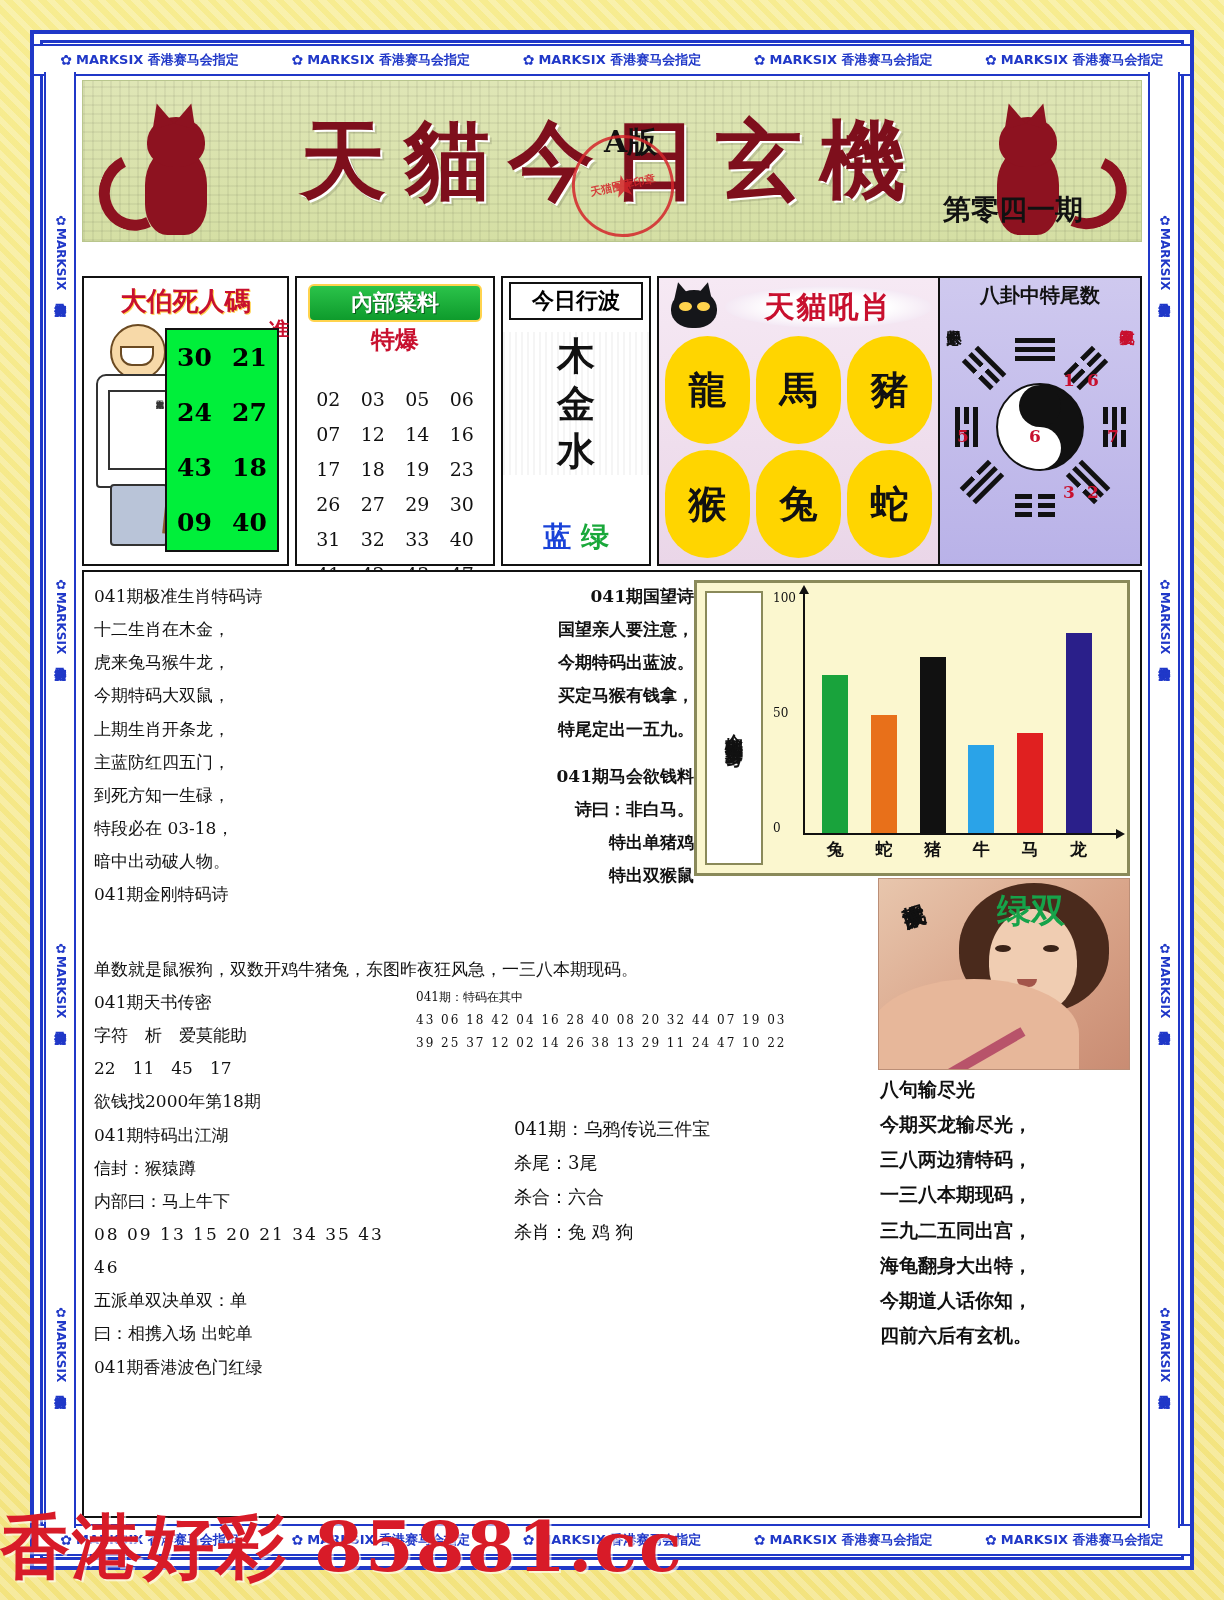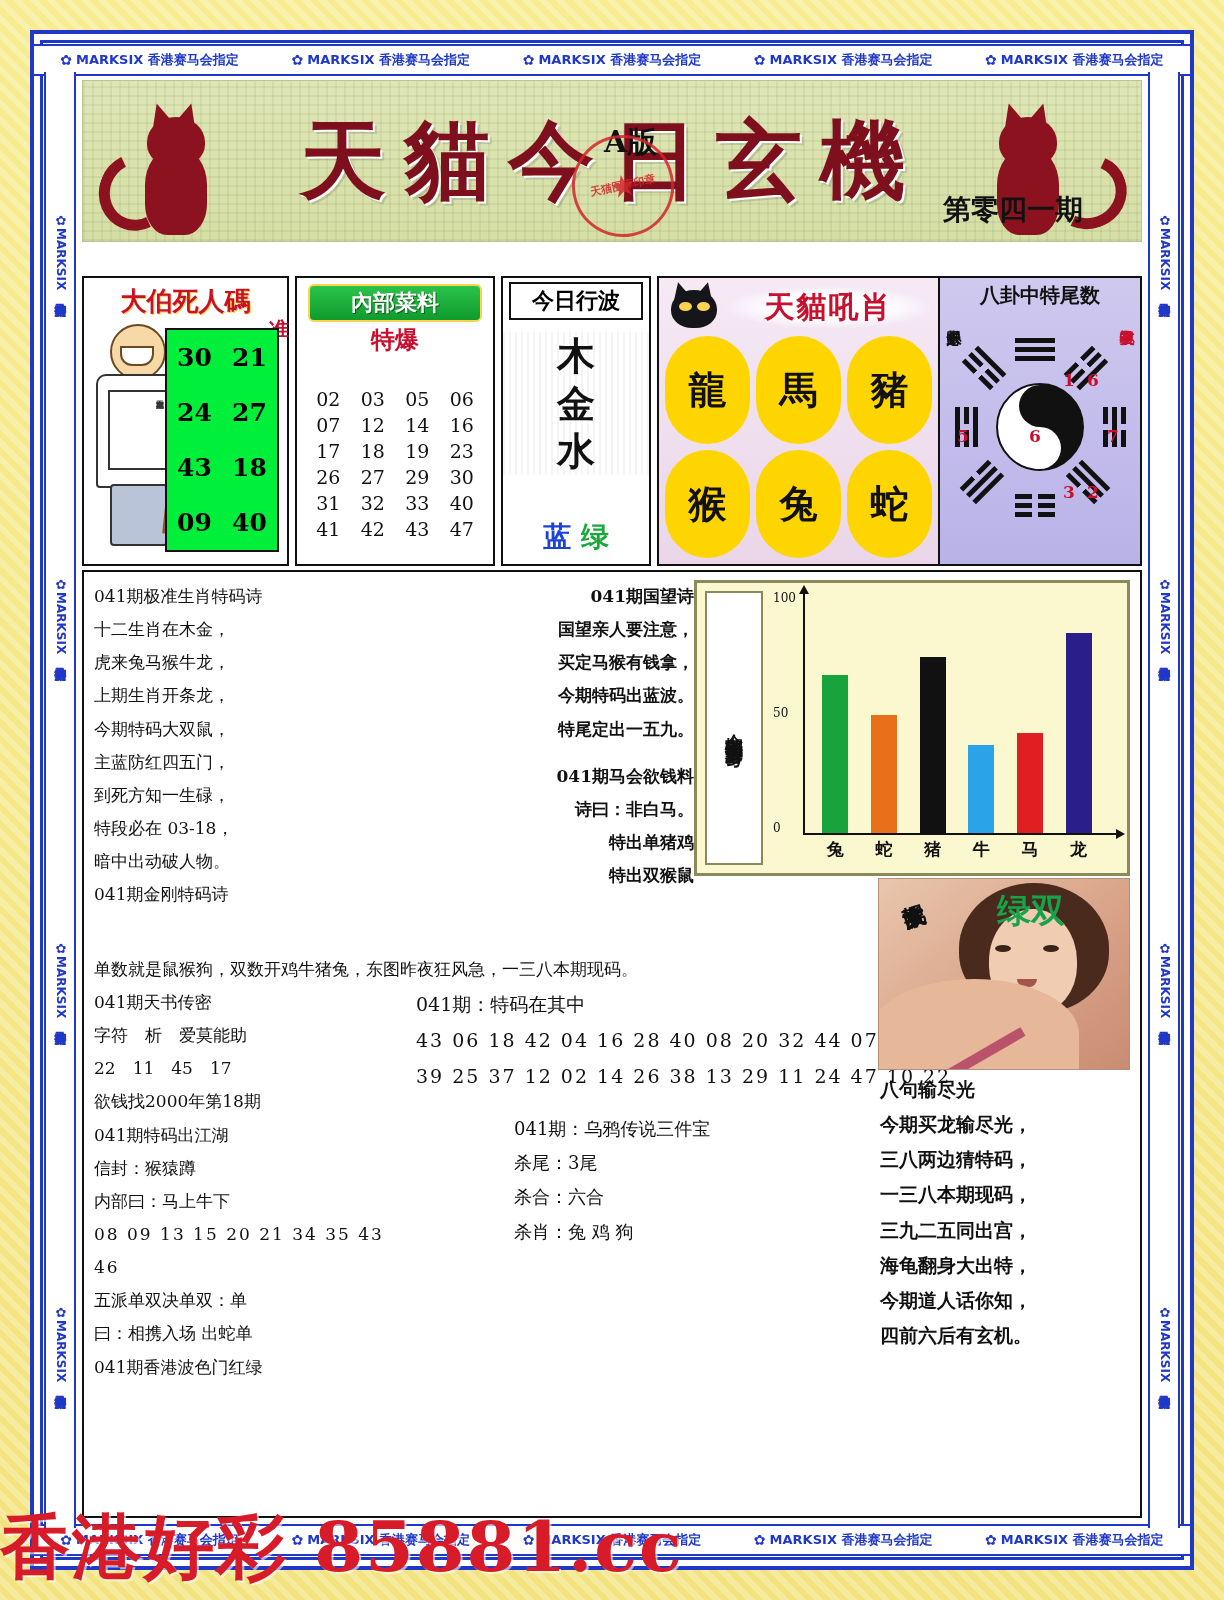--- a/index.html
+++ b/index.html
@@ -166,21 +166,21 @@
     color:#fff;font-size:22px;font-weight:bold;text-align:center;line-height:32px;
     font-family:"DejaVu Serif","Liberation Serif",serif;
     text-shadow:1px 1px 0 #0a5e1b;
   }
   .b2 .sub{
     text-align:center;font-size:24px;font-weight:bold;color:#c8102e;margin-top:2px;
     font-family:"DejaVu Serif","Liberation Serif",serif;
   }
   .b2 .nums{
     position:absolute;left:10px;right:10px;top:110px;
-    display:grid;grid-template-columns:repeat(4,1fr);gap:4px 2px;
+    display:grid;grid-template-columns:repeat(4,1fr);gap:13px 2px;
     text-align:center;font-size:19px;color:#111;
     font-family:"DejaVu Serif","Liberation Serif",serif;
   }
 
   .b3{width:150px;}
   .b3 .hd{
     margin:4px 6px 0;border:2px solid #111;text-align:center;
     font-size:22px;font-weight:bold;padding:2px 0;
     font-family:"DejaVu Serif","Liberation Serif",serif;
     background:#fff;
@@ -291,21 +291,21 @@
   .photo .green2{
     position:absolute;left:118px;top:14px;font-size:34px;font-weight:bold;color:#16a34a;
     font-family:"DejaVu Serif","Liberation Serif",serif;line-height:1;
   }
   .poem{
     position:absolute;right:10px;top:500px;width:250px;
     font-size:19px;line-height:1.85;font-weight:bold;
     font-family:"DejaVu Serif","Liberation Serif",serif;
   }
   .wideline{position:absolute;left:10px;right:270px;top:386px;font-size:17px;}
-  .midblock{position:absolute;left:332px;top:414px;width:540px;font-size:19px;line-height:1.9;}
+  .midblock{position:absolute;left:332px;top:414px;width:540px;font-size:12px;line-height:1.9;}
   .midnums{font-family:"DejaVu Serif","Liberation Serif",serif;letter-spacing:2px;}
   .lowleft{position:absolute;left:10px;top:414px;width:310px;font-size:17px;line-height:1.95;}
   .lowmid{position:absolute;left:430px;top:540px;width:330px;font-size:18px;line-height:1.9;}
 
   
   .watermark{
     position:absolute;left:0;right:0;bottom:4px;height:96px;
     display:flex;align-items:center;
     font-family:"DejaVu Serif","Liberation Serif",serif;
     font-size:70px;font-weight:bold;color:#d81b28;
@@ -551,36 +551,36 @@
         </div>
       </div>
 
       <div class="main">
 
         <div class="colA">
           <div>041期极准生肖特码诗</div>
           <div id="colA-lines">
               <div>十二生肖在木金，</div>
               <div>虎来兔马猴牛龙，</div>
+              <div>今期特码大双鼠，</div>
               <div>上期生肖开条龙，</div>
-              <div>今期特码大双鼠，</div>
               <div>主蓝防红四五门，</div>
               <div>到死方知一生碌，</div>
               <div>特段必在 03-18，</div>
               <div>暗中出动破人物。</div>
             </div>
           <div>041期金刚特码诗</div>
         </div>
 
         <div class="colB">
           <div>041期国望诗</div>
           <div id="colB-lines1">
               <div>国望亲人要注意，</div>
+              <div>今期特码出蓝波。</div>
               <div>买定马猴有钱拿，</div>
-              <div>今期特码出蓝波。</div>
               <div>特尾定出一五九。</div>
             </div>
           <div style="height:14px"></div>
           <div>041期马会欲钱料</div>
           <div id="colB-lines2">
               <div>诗曰：非白马。</div>
               <div>特出单猪鸡</div>
               <div>特出双猴鼠</div>
             </div>
         </div>

